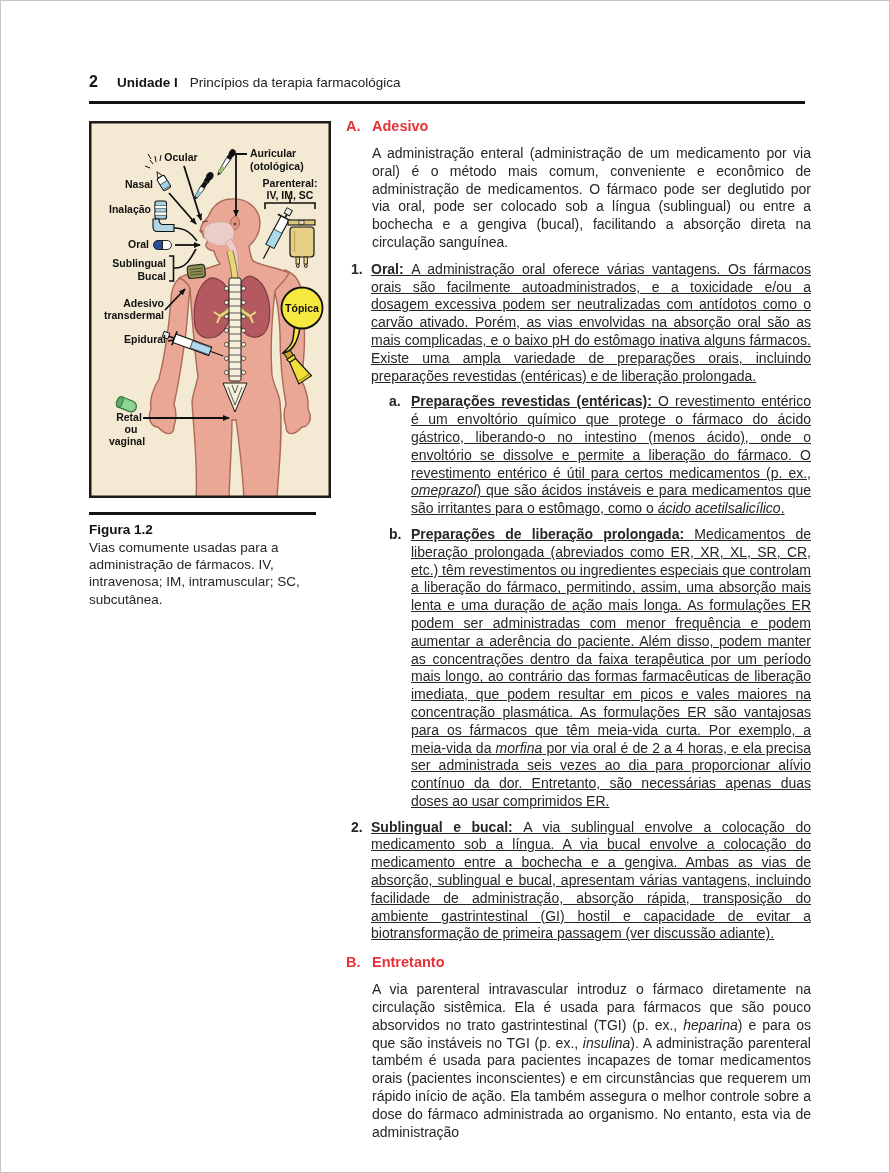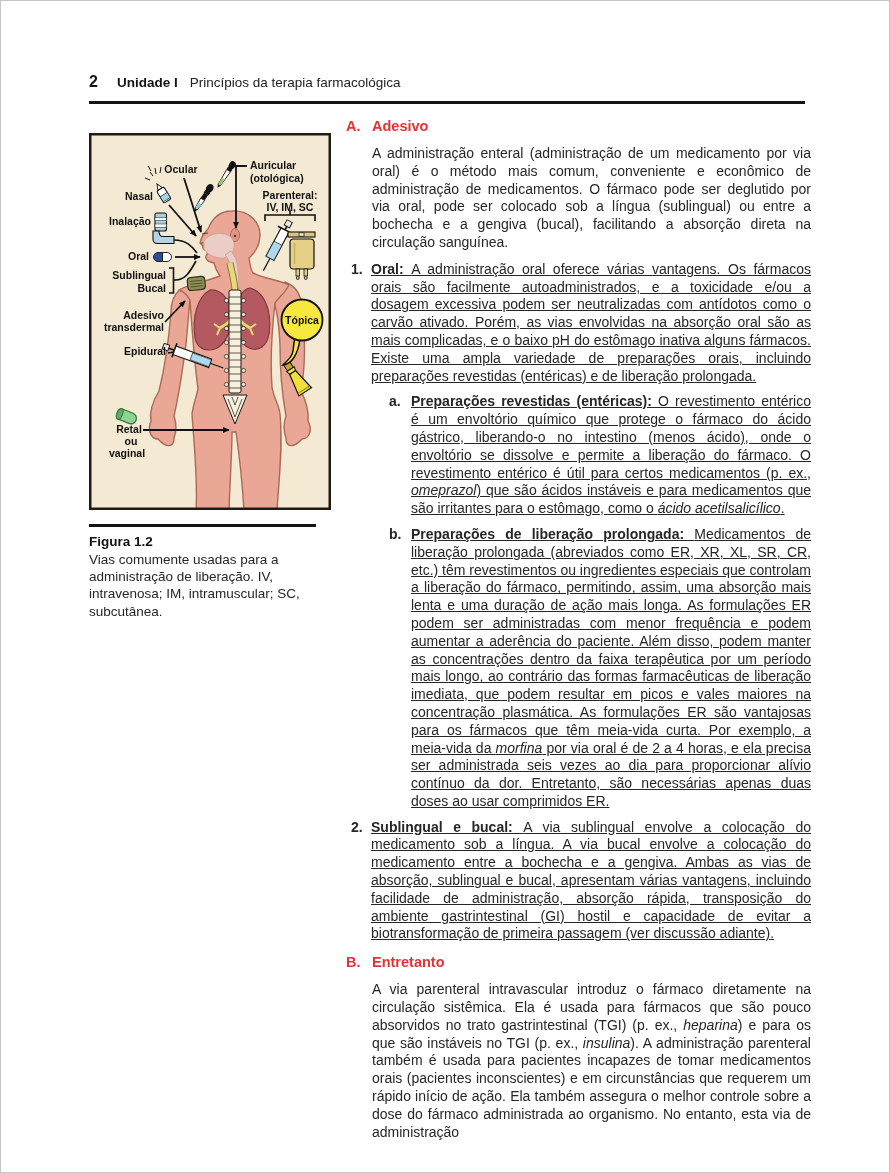--- a/index.html
+++ b/index.html
@@ -11,21 +11,21 @@
   
   .pg-header{
     position:absolute;left:88px;top:72px;width:716px;
     border-bottom:3px solid #141414;padding-bottom:10px;
     white-space:nowrap;
   }
   .pg-num{font-size:16px;font-weight:700;color:#141414;}
   .pg-unit{font-size:13.5px;font-weight:700;color:#141414;margin-left:19px;}
   .pg-title{font-size:13.5px;color:#222;margin-left:12px;}
   
-  .lcol{position:absolute;left:88px;top:132px;width:210px;}
+  .lcol{position:absolute;left:88px;top:120px;width:210px;}
   .figure-svg{display:block;}
   .cap-rule{width:227px;height:2.5px;background:#141414;margin-top:14px;}
   .cap-title{font-size:13.5px;font-weight:700;color:#111;margin:7px 0 2px 0;}
   .cap-text{font-size:13.5px;line-height:17.4px;color:#262626;width:234px;}
   
   .rcol{
     position:absolute;left:345px;top:116px;width:465px;
     font-size:14px;line-height:17.8px;text-align:justify;color:#262626;
   }
   .sec-head{display:flex;color:#e53238;font-weight:700;font-size:14.5px;
@@ -258,21 +258,21 @@
       <text x="213" y="191" text-anchor="middle" font-size="11.5">Tópica</text>
       <text x="40" y="300" text-anchor="middle">Retal</text>
       <text x="42" y="312" text-anchor="middle">ou</text>
       <text x="38" y="324" text-anchor="middle">vaginal</text>
 
       <rect x="1.25" y="1.25" width="239.5" height="374.5" fill="none" stroke="#1f1a14" stroke-width="2.5"></rect>
     </svg>
 
     <div class="cap-rule"></div>
     <div class="cap-title">Figura 1.2</div>
-    <div class="cap-text">Vias comumente usadas para a administração de liberação. IV, intravenosa; IM, intramuscular; SC, subcutânea.</div>
+    <div class="cap-text">Vias comumente usadas para a administração de fármacos. IV, intravenosa; IM, intramuscular; SC, subcutânea.</div>
   </div>
 
   <div class="rcol">
 
     <div class="sec-head">
       <span class="letter">A.</span>
       <span>Adesivo</span>
     </div>
 
     <p class="intro"><span>A administração enteral (administração de um medicamento por via oral) é o método mais comum, conveniente e econômico de administração de medicamentos. O fármaco pode ser deglutido por via oral, pode ser colocado sob a língua (sublingual) ou entre a bochecha e a gengiva (bucal), facilitando a absorção direta na circulação sanguínea.</span></p>

